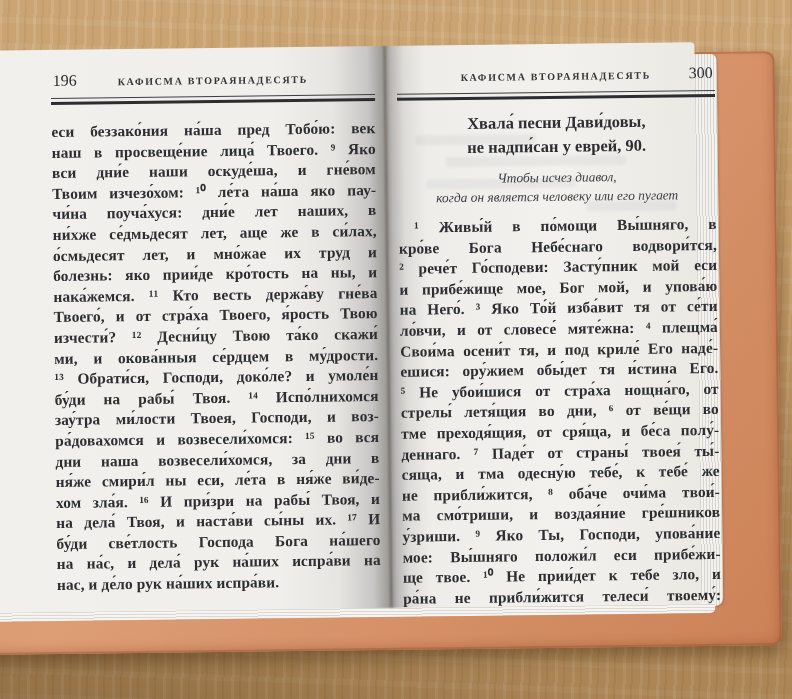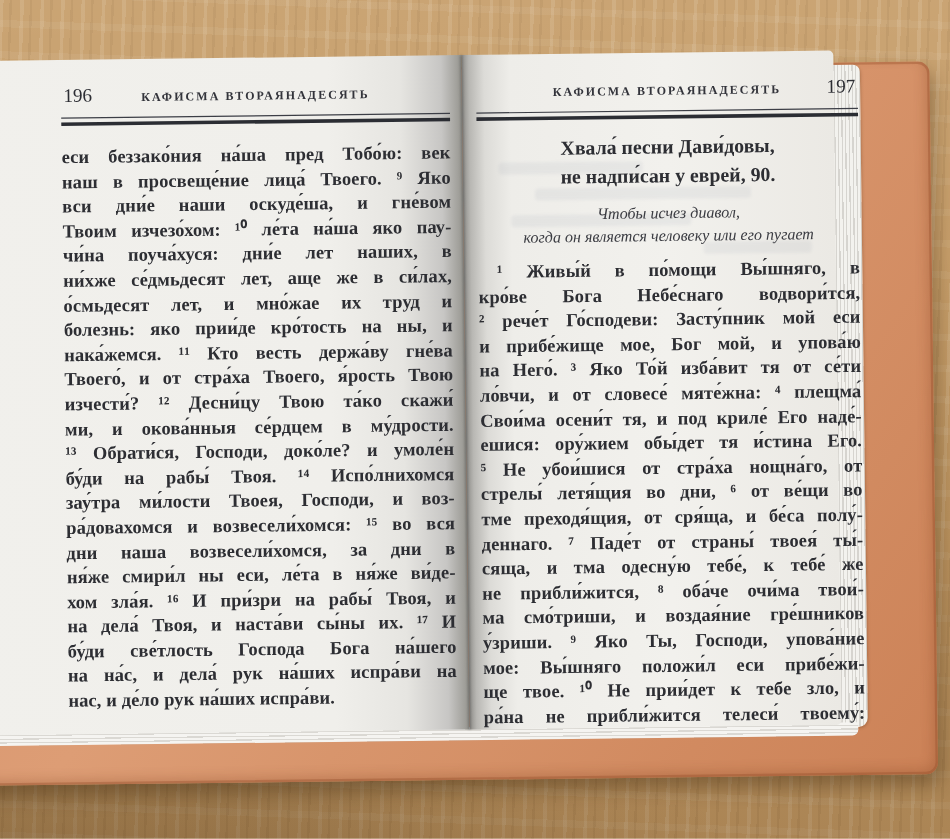--- a/index.html
+++ b/index.html
@@ -102,21 +102,21 @@
         </div>
       </div>
 
       <div class="page page-right">
         <div class="ghost" style="left:30px;top:90px;width:120px;height:10px;"></div>
         <div class="ghost" style="left:60px;top:112px;width:180px;height:10px;"></div>
         <div class="ghost" style="left:40px;top:134px;width:150px;height:10px;"></div>
         <div class="ghost" style="left:200px;top:158px;width:90px;height:10px;"></div>
         <div class="col col-right">
           <div class="header">
-            <span class="pagenum pos-right">197</span>
+            <span class="pagenum pos-right">300</span>
             <span class="running">КАФИСМА ВТОРАЯНАДЕСЯТЬ</span>
           </div>
           <div class="rule"></div>
           <div class="psalm-title">
               <div class="title-line">Хвала́ песни Дави́довы,</div>
               <div class="title-line">не надпи́сан у еврей, 90.</div>
             </div>
           <div class="rubric">
               <div class="rubric-line">Чтобы исчез диавол,</div>
               <div class="rubric-line">когда он является человеку или его пугает</div>

